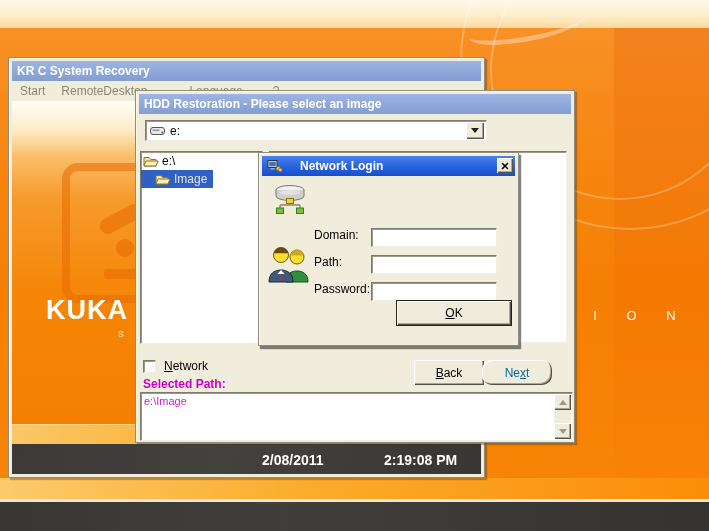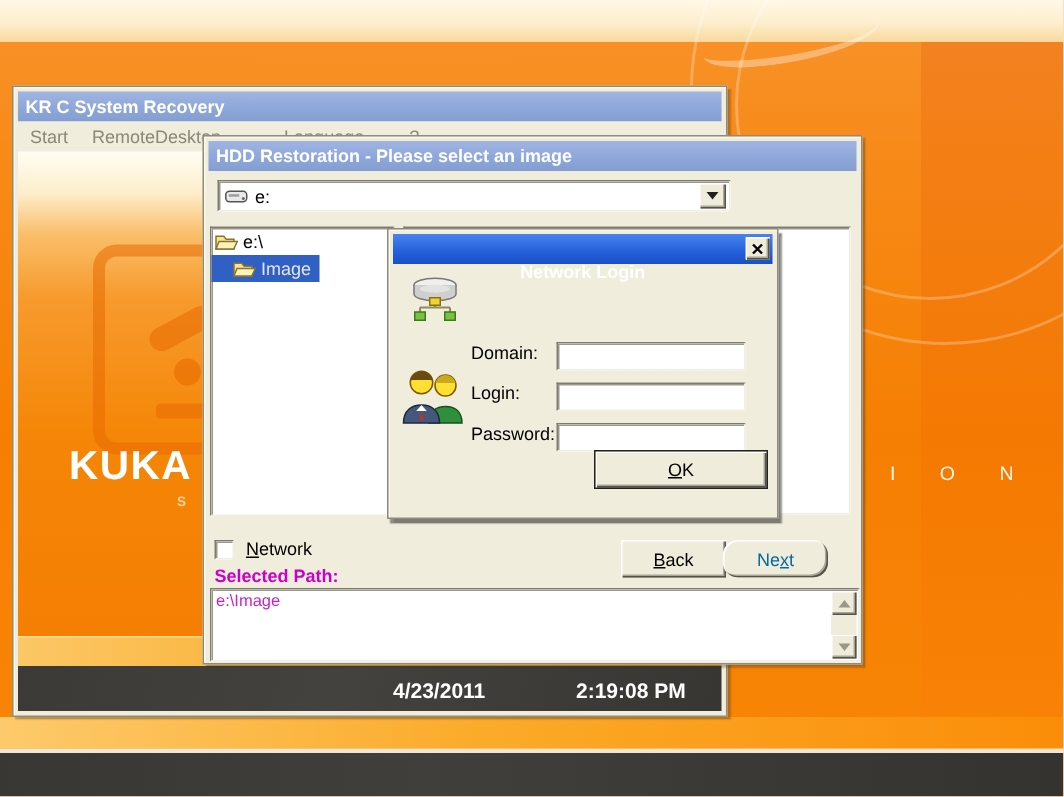--- a/index.html
+++ b/index.html
@@ -96,21 +96,21 @@
     border-top:5px solid #9b988a; }
   .btn { position:absolute; height:25px; width:70px; font-size:12px; color:#000;
     display:flex; align-items:center; justify-content:center; }
   .btn-back { left:278px; top:269px; }
   .btn-next { left:346px; top:269px; color:#0369a1;border-radius:10px; }
   .u { text-decoration:underline; }
 
   
   .login-dialog { left:258px; top:152px; width:261px; height:194px; z-index:3;
     box-shadow:inset 1px 1px 0 #fbf8ec, 2px 3px 1px rgba(30,30,30,0.55); }
-  .login-title { gap:18px;flex-direction:column; }
+  .login-title { gap:18px; }
   .close-btn { position:absolute; right:2px; top:2px; width:16px; height:15px;
     display:flex; align-items:center; justify-content:center; font-size:10px; font-weight:bold; color:#000; }
   .login-row { position:absolute; display:flex; align-items:flex-start; font-size:12px; color:#000; }
   .login-label { width:57px; }
   .login-input { width:126px; height:19px; font-size:12px; padding:1px 3px;
     font-family:"Liberation Sans",sans-serif; outline:none; }
   .icon-block { position:absolute; }
   .ok-btn { position:absolute; left:137px; top:147px; width:116px; height:26px;
     border:1px solid #23231e; display:flex; align-items:center; justify-content:center;
     font-size:12px; color:#000; }
@@ -143,21 +143,21 @@
     <div class="client-art">
       <div class="monitor-outline"></div>
       <div class="monitor-blob1"></div>
       <div class="monitor-blob2"></div>
       <div class="monitor-blob3"></div>
       <div class="kuka-logo">KUKA</div>
       <div class="kuka-sub">S O</div>
       <div class="client-gold"></div>
     </div>
     <div class="statusbar">
-      <span class="status-date">4/23/2011</span>
+      <span class="status-date">2/08/2011</span>
       <span class="status-time">2:19:08 PM</span>
     </div>
   </div>
 
   <div class="win hdd-dialog">
     <div class="titlebar inactive">
       <span>HDD Restoration - Please select an image</span>
     </div>
 
     <div class="combo sunken-white">
@@ -260,21 +260,21 @@
         <path d="M13 25 l-3.5 4 h7 z" fill="#ffffff"></path>
         <path d="M13 29 l-1.6 6 h3.2 z" fill="#b33"></path>
       </svg>
     </div>
 
     <div class="login-row" style="left:55px; top:75px;">
       <span class="login-label">Domain:</span>
       <input class="login-input sunken-white" type="text" value="" style="">
     </div>
     <div class="login-row" style="left:55px; top:102px;">
-      <span class="login-label">Login:</span>
+      <span class="login-label">Path:</span>
       <input class="login-input sunken-white" type="text" value="" style="">
     </div>
     <div class="login-row" style="left:55px; top:129px;">
       <span class="login-label">Password:</span>
       <input class="login-input sunken-white" type="password" value="" style="">
     </div>
 
     <div class="ok-btn raised">
       <span><span class="u">O</span><span>K</span></span>
     </div>

